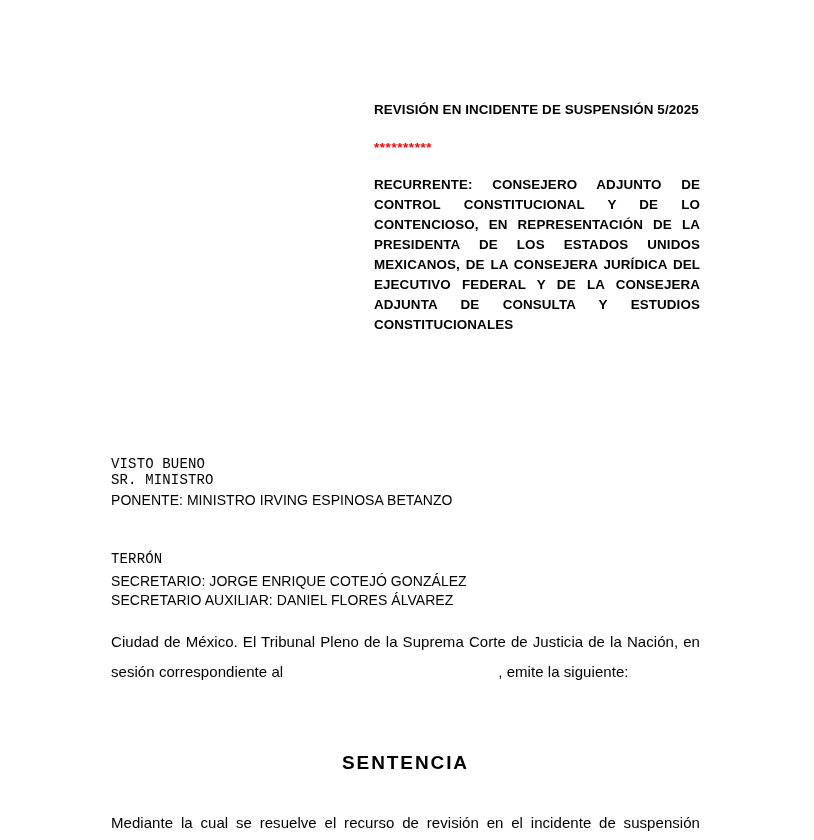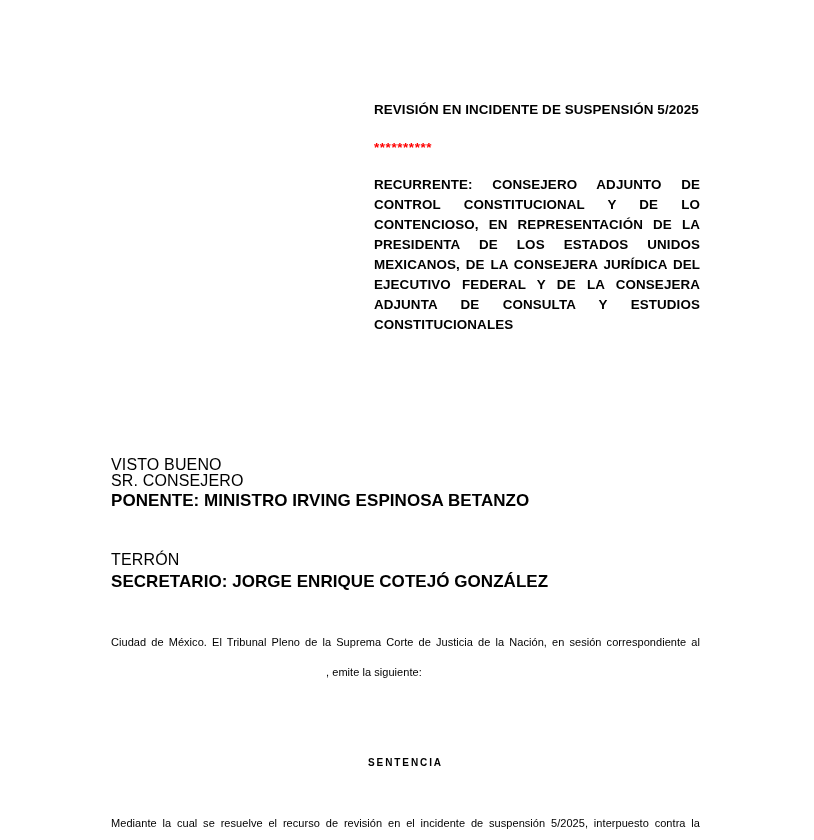--- a/index.html
+++ b/index.html
@@ -55,44 +55,45 @@
     padding-top: 1px;
   }
 
   
   .sig-block {
     position: absolute;
     left: 111px;
     width: 590px;
   }
   .sig-small {
-    font-size: 16px;
+    font-size: 14px;
     font-weight: normal;
     line-height: 15.5px;
     letter-spacing: 0.15px;
     margin: 0;
     white-space: nowrap;
+    font-family: Liberation Mono, monospace;
   }
   .sig-strong {
-    font-size: 17px;
-    font-weight: bold;
+    font-size: 14px;
+    font-weight: normal;
     line-height: 19.5px;
     letter-spacing: 0.05px;
     margin: 0;
     white-space: nowrap;
   }
 
   
   .body-block {
     position: absolute;
     left: 111px;
     width: 589px;
   }
   .body-para {
-    font-size: 11px;
+    font-size: 15px;
     font-weight: normal;
     line-height: 30px;
     text-align: justify;
     text-align-last: left;
     margin: 0;
     letter-spacing: 0.05px;
   }
   .body-para.justify-all {
     text-align-last: justify;
   }
@@ -100,21 +101,21 @@
     display: inline-block;
     width: 215px;
   }
 
   
   .center-heading {
     position: absolute;
     left: 111px;
     width: 589px;
     text-align: center;
-    font-size: 10px;
+    font-size: 19px;
     font-weight: bold;
     letter-spacing: 1.9px;
     line-height: 20px;
   }
 </style>
 </head>
 <body>
 
 <div id="page">
 
@@ -127,27 +128,28 @@
 
     <span class="redaction">**********</span>
 
     <div class="caption-gap-md"></div>
 
     <p class="caption-para">RECURRENTE: CONSEJERO ADJUNTO DE CONTROL CONSTITUCIONAL Y DE LO CONTENCIOSO, EN REPRESENTACIÓN DE LA PRESIDENTA DE LOS ESTADOS UNIDOS MEXICANOS, DE LA CONSEJERA JURÍDICA DEL EJECUTIVO FEDERAL Y DE LA CONSEJERA ADJUNTA DE CONSULTA Y ESTUDIOS CONSTITUCIONALES</p>
   </div>
 
   <div class="sig-block" style="top: 449px;">
     <p class="sig-small">VISTO BUENO</p>
-    <p class="sig-small">SR. CONSEJERO</p>
+    <p class="sig-small">SR. MINISTRO</p>
     <p class="sig-strong" style="padding-top: 3px;">PONENTE: MINISTRO IRVING ESPINOSA BETANZO</p>
   </div>
 
   <div class="sig-block" style="top: 544px;">
     <p class="sig-small">TERRÓN</p>
     <p class="sig-strong" style="padding-top: 4px;">SECRETARIO: JORGE ENRIQUE COTEJÓ GONZÁLEZ</p>
+    <p class="sig-strong">SECRETARIO AUXILIAR: DANIEL FLORES ÁLVAREZ</p>
   </div>
 
   <div class="body-block" style="top: 619px;">
     <p class="body-para"><span>Ciudad de México. El Tribunal Pleno de la Suprema Corte de Justicia de la Nación, en sesión correspondiente al</span><span class="blank-fill"></span><span>, emite la siguiente:</span></p>
   </div>
 
   <div class="center-heading" style="top: 745px;">SENTENCIA</div>
 
   <div class="body-block" style="top: 800px;">
     <p class="body-para justify-all">Mediante la cual se resuelve el recurso de revisión en el incidente de suspensión 5/2025, interpuesto contra la resolución dictada, el tuicio de Su</p>

